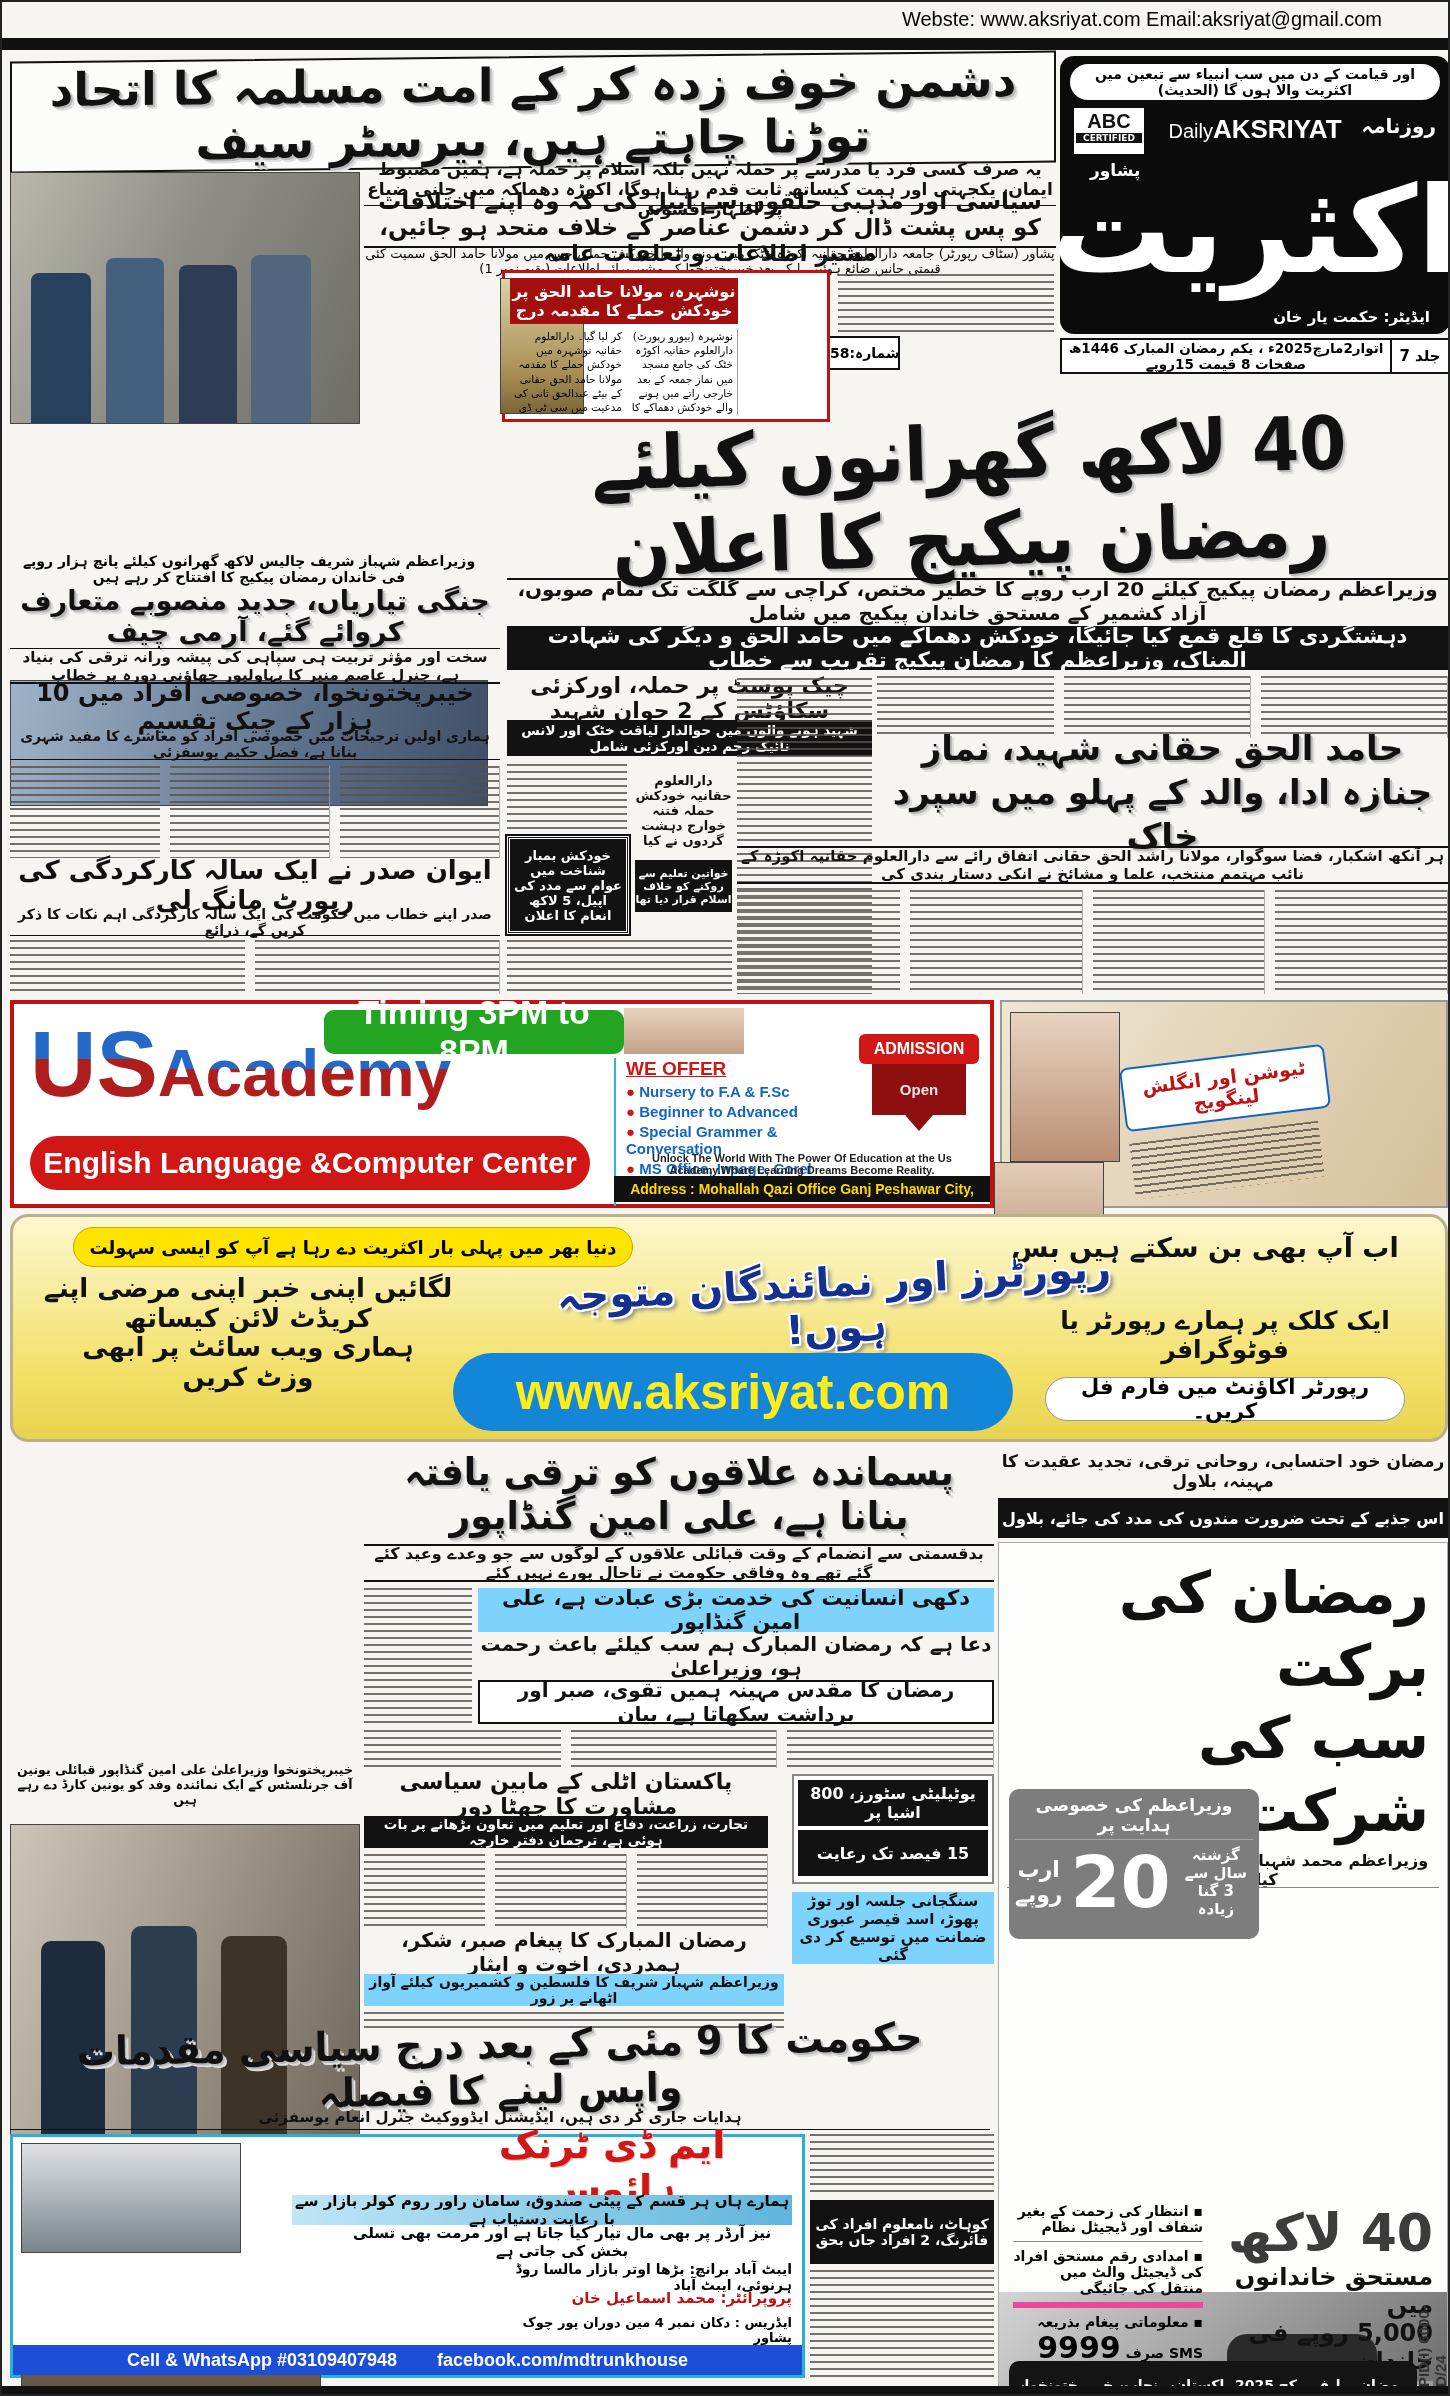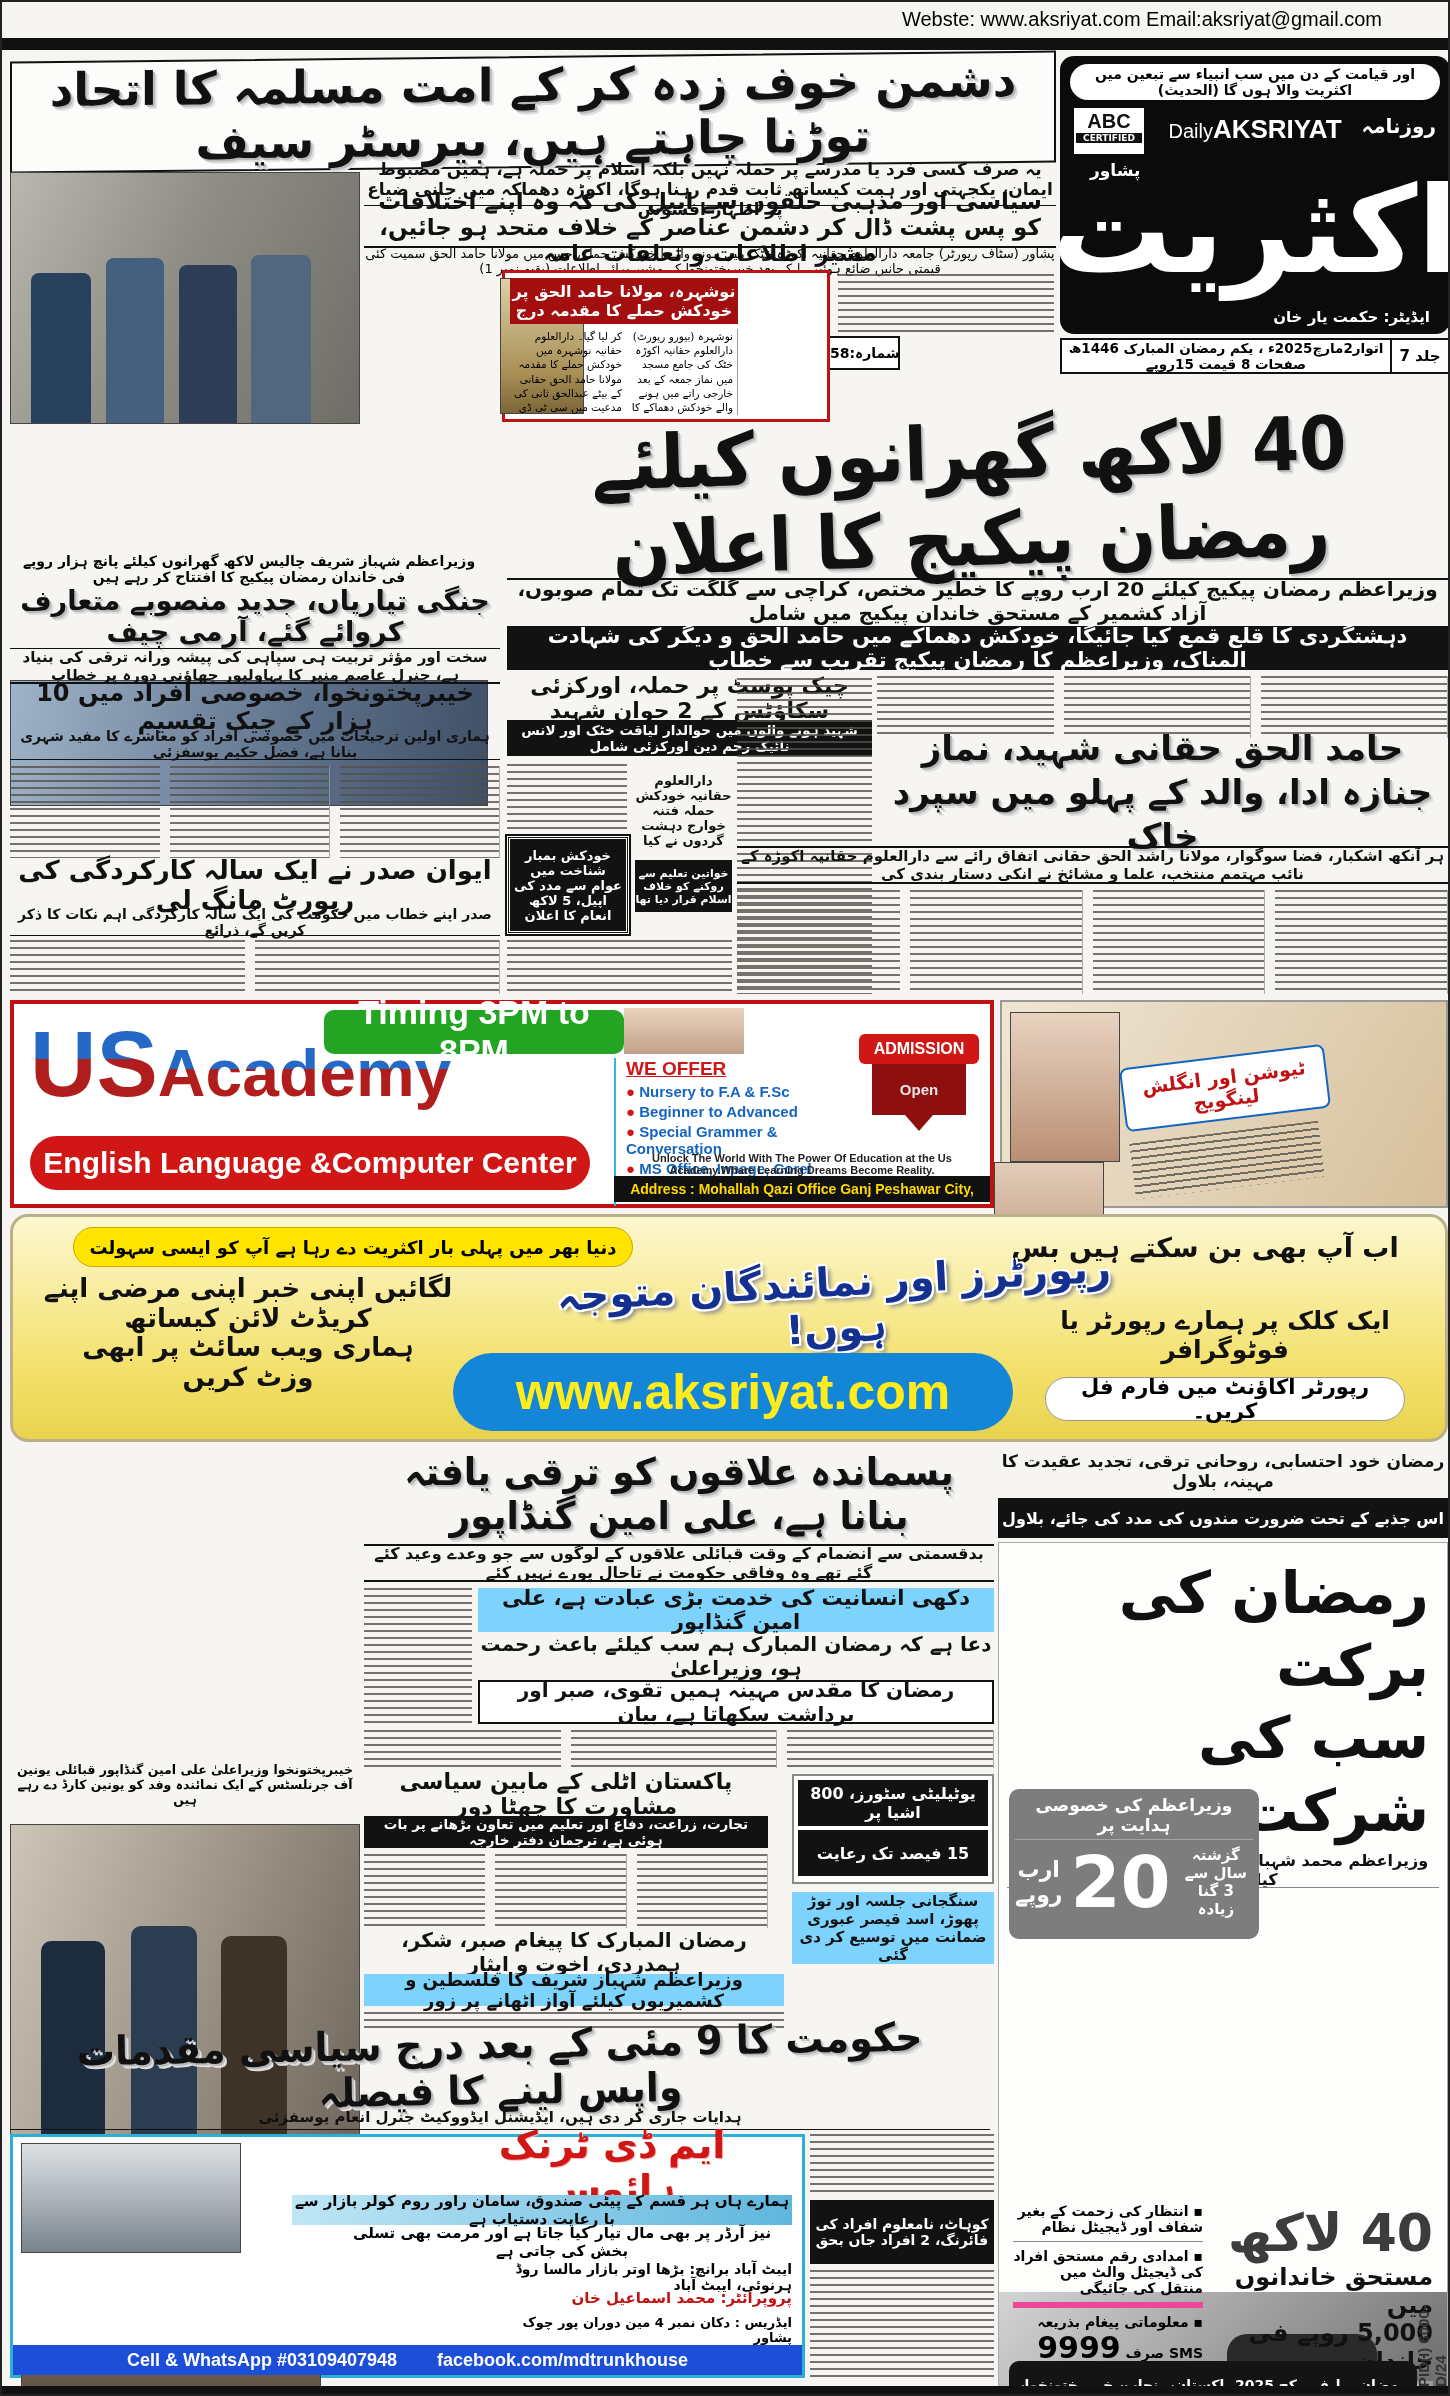--- a/index.html
+++ b/index.html
@@ -186,21 +186,21 @@
     <div class="bt"></div>
     <div class="bt"></div>
   </div>
   <div class="abs" style="left:790px;top:1772px;width:202px;height:110px;border:2px solid #888;background:#fff;padding:4px;">
     <div class="fit u bar-black" style="height:46px;font-size:16px;">یوٹیلیٹی سٹورز، 800 اشیا پر</div>
     <div class="fit u bar-black" style="height:46px;font-size:16px;margin-top:4px;">15 فیصد تک رعایت</div>
   </div>
   <div class="abs fit u bar-gray" style="left:790px;top:1890px;width:202px;height:72px;font-size:15px;padding:4px;">سنگجانی جلسہ اور توڑ پھوڑ، اسد قیصر عبوری ضمانت میں توسیع کر دی گئی</div>
 
   <div class="abs fit u hl" style="left:362px;top:1930px;width:420px;height:40px;font-size:20px;">رمضان المبارک کا پیغام صبر، شکر، ہمدردی، اخوت و ایثار</div>
-  <div class="abs fit u bar-gray" style="left:362px;top:1972px;width:420px;height:32px;font-size:18px;">وزیراعظم شہباز شریف کا فلسطین و کشمیریوں کیلئے آواز اٹھانے پر زور</div>
+  <div class="abs fit u bar-gray" style="left:362px;top:1972px;width:420px;height:32px;font-size:14px;">وزیراعظم شہباز شریف کا فلسطین و کشمیریوں کیلئے آواز اٹھانے پر زور</div>
   <div class="abs bt" style="left:362px;top:2010px;width:420px;height:16px;"></div>
 
   <div class="abs fit u hl shadow3d" style="left:8px;top:2030px;width:980px;height:70px;font-size:40px;transform:rotate(-1deg) scaleX(.95);">حکومت کا 9 مئی کے بعد درج سیاسی مقدمات واپس لینے کا فیصلہ</div>
   <div class="abs fit u hl" style="left:8px;top:2102px;width:980px;height:26px;font-size:15px;border-bottom:1px solid #111;">ہدایات جاری کر دی ہیں، ایڈیشنل ایڈووکیٹ جنرل انعام یوسفزئی</div>
 
   <div class="abs" style="left:8px;top:2132px;width:795px;height:244px;background:#fff;border:3px solid #2ab0d8;">
     <div class="abs fit u" style="right:10px;top:4px;width:360px;height:52px;color:#d11616;font-size:38px;font-weight:bold;text-shadow:1px 1px 0 #f9b8b8;">ایم ڈی ٹرنک ہائوس</div>
     <div class="abs fit u" style="right:10px;top:58px;width:500px;height:30px;background:linear-gradient(90deg,#bfe6f5,#5fb6dd);font-size:15px;font-weight:bold;">ہمارے ہاں ہر قسم کے پیٹی صندوق، سامان راور روم کولر بازار سے با رعایت دستیاب ہے</div>
     <div class="abs fit u" style="right:10px;top:92px;width:460px;height:26px;font-size:15px;font-weight:bold;">نیز آرڈر پر بھی مال تیار کیا جاتا ہے اور مرمت بھی تسلی بخش کی جاتی ہے</div>
     <div class="abs photo" style="left:8px;top:6px;width:220px;height:110px;background:linear-gradient(#dde1e4,#99a1a8 70%,#7a828a);"></div>

